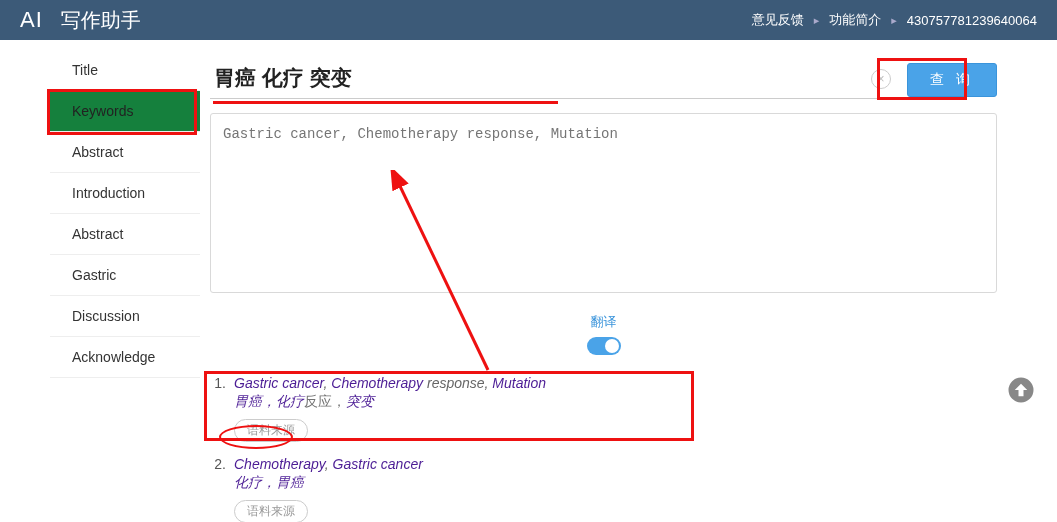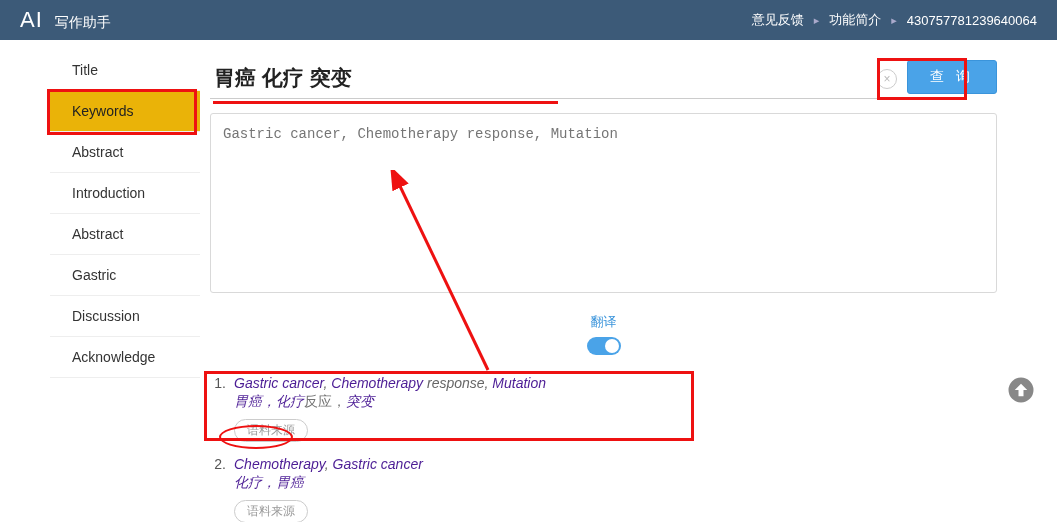--- a/index.html
+++ b/index.html
@@ -15,30 +15,30 @@
     background: #3c5a78;
     height: 40px;
     display: flex;
     align-items: center;
     padding: 0 20px;
     color: #fff;
   }
   .logo {
     display: flex;
     align-items: baseline;
-    gap: 12px;
+    gap: 18px;
   }
   .logo-ai {
     font-size: 22px;
     font-weight: 300;
     letter-spacing: 1px;
     font-family: "Arial Narrow", sans-serif;
   }
   .logo-text {
-    font-size: 14px;
+    font-size: 20px;
     font-family: "KaiTi", "STKaiti", serif;
   }
   .top-right {
     margin-left: auto;
     display: flex;
     align-items: center;
     gap: 10px;
     font-size: 13px;
   }
   .top-right .sep { color: #aac; font-size: 11px; }
@@ -54,31 +54,31 @@
   }
   .side-item {
     padding: 12px 22px;
     font-size: 14px;
     color: #333;
     border-bottom: 1px solid #eee;
     cursor: pointer;
     background: #fff;
   }
   .side-item.active {
-    background: #eab308;
+    background: #15803d;
     color: #222;
   }
   .main {
     flex: 1;
     padding: 10px 60px 10px 10px;
   }
   .search-row {
     display: flex;
-    align-items: flex-start;
-    gap: 4px;
+    align-items: center;
+    gap: 10px;
     margin-bottom: 14px;
     position: relative;
   }
   .search-input-wrap {
     flex: 1;
     position: relative;
     border-bottom: 1px solid #ccc;
   }
   .search-input {
     width: 100%;

